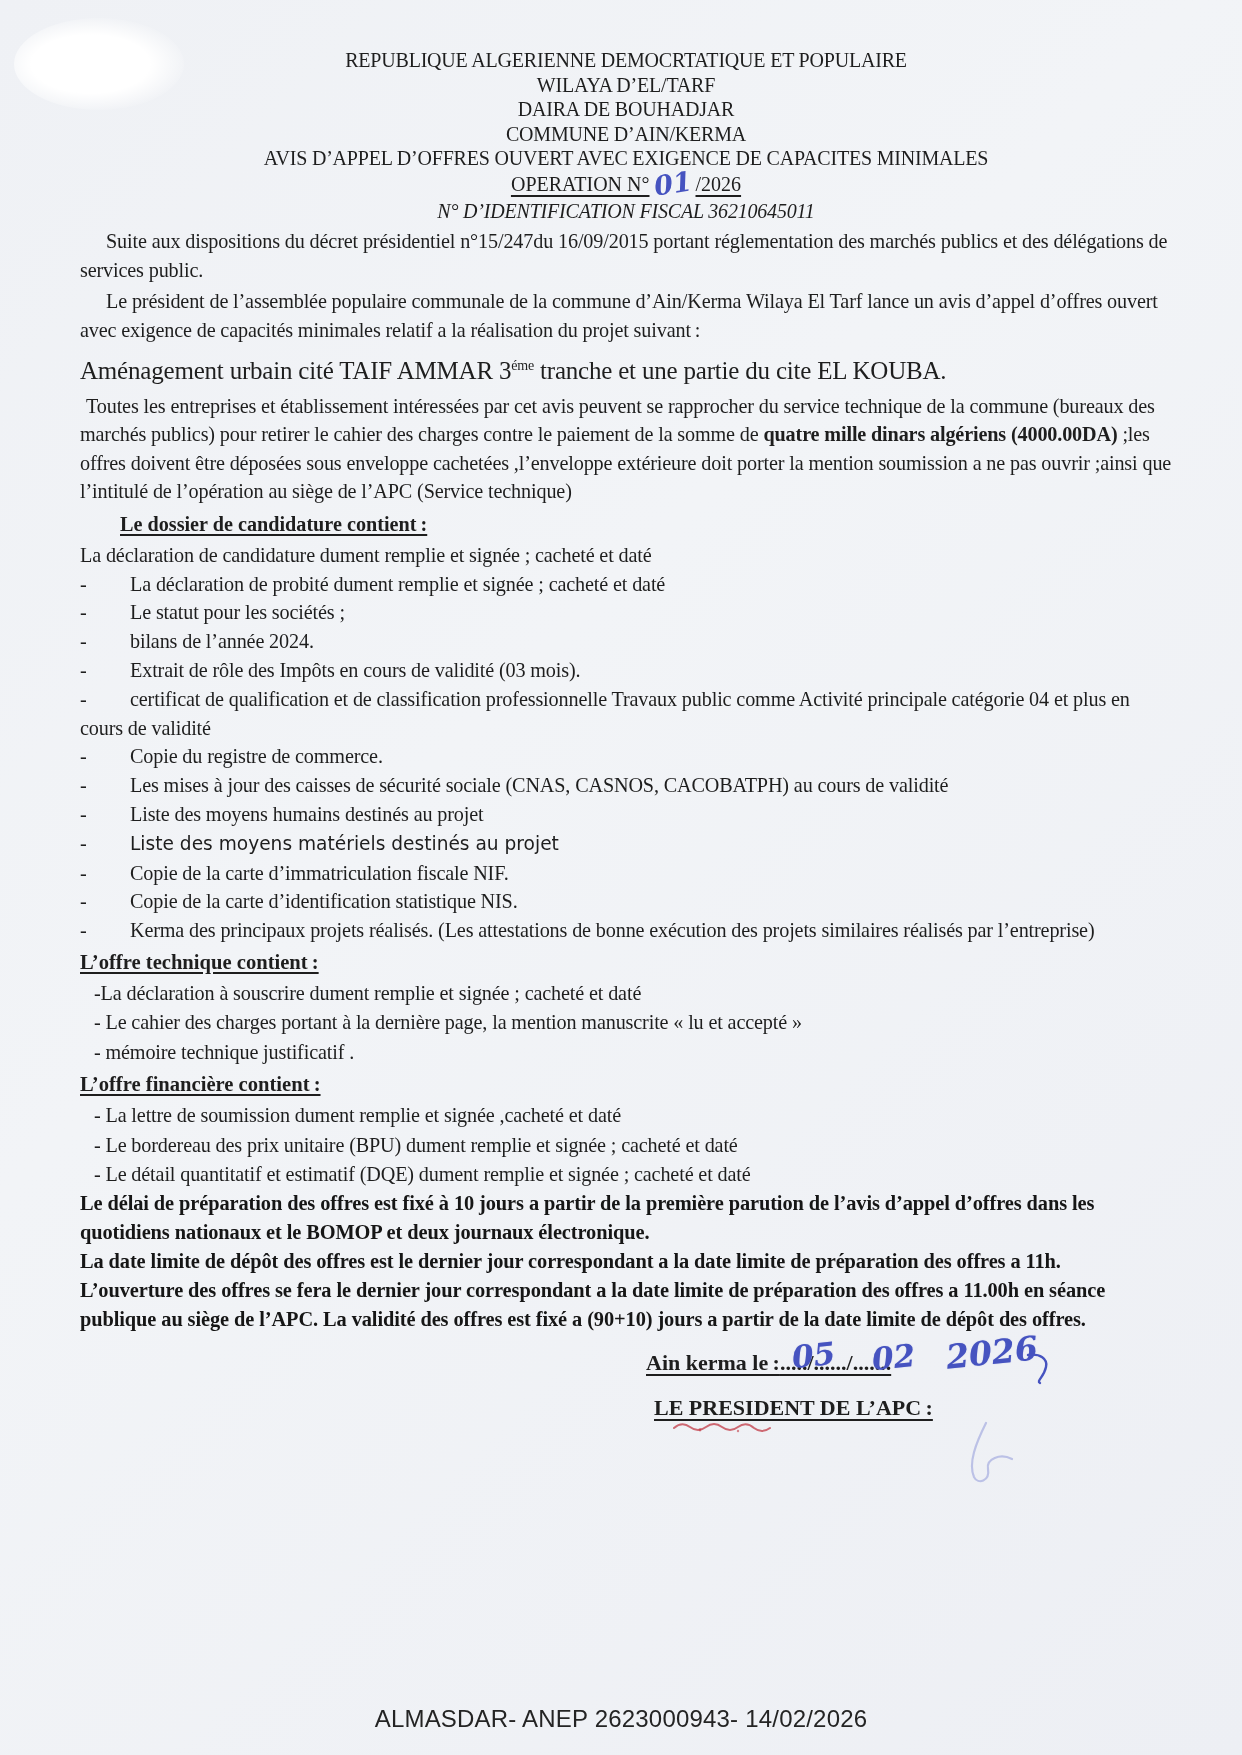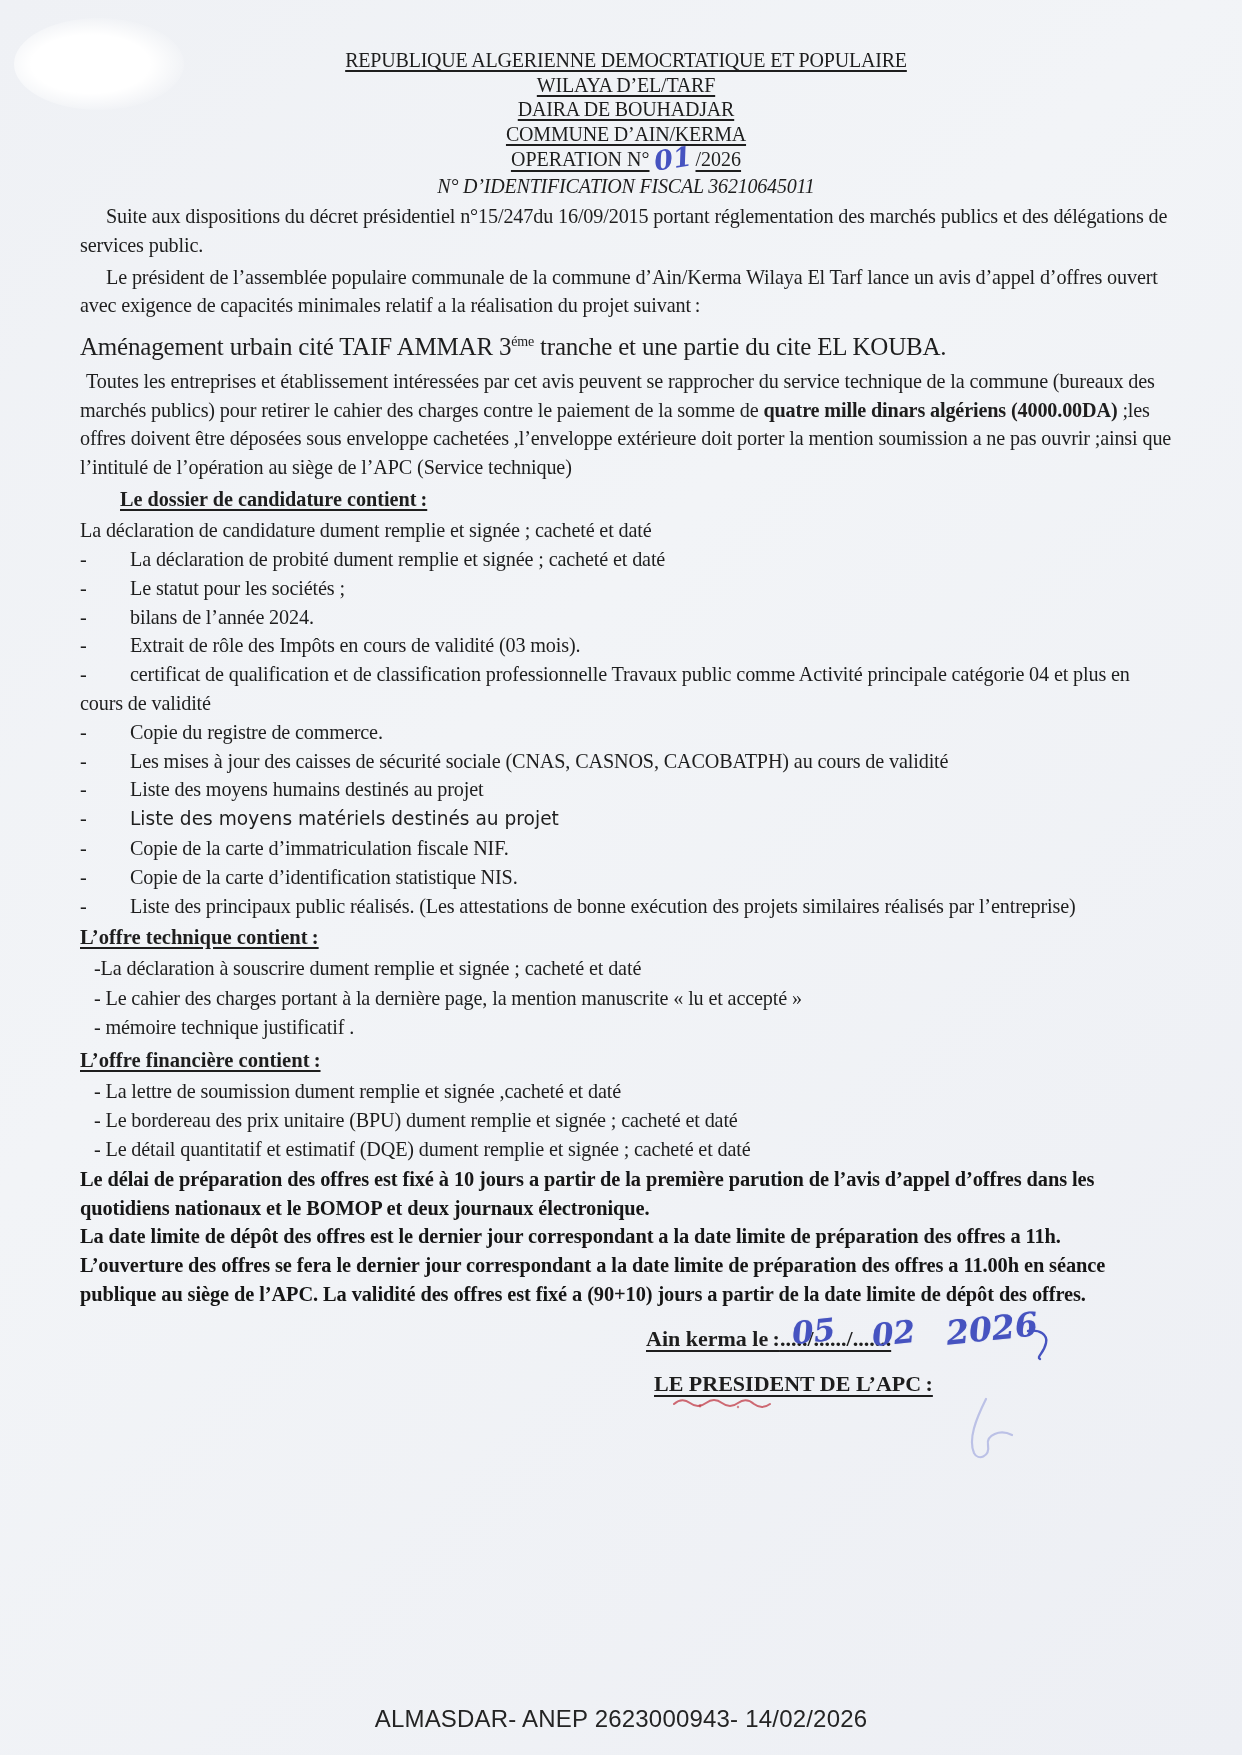--- a/index.html
+++ b/index.html
@@ -13,21 +13,21 @@
   }
   .blob{
     position:absolute;left:14px;top:18px;width:170px;height:92px;
     background:radial-gradient(ellipse at 45% 50%, #ffffff 45%, rgba(255,255,255,0) 75%);
     border-radius:50%;
   }
   .content{position:absolute;left:80px;right:70px;top:48px;}
   
   .hdr{text-align:center;}
   .hline{font-size:20px;line-height:24.6px;letter-spacing:-0.2px;white-space:nowrap;}
-  .hline.u{text-decoration:underline;text-underline-offset:3px;}
+  .hline.u{text-underline-offset:3px;}
   .op-line{font-size:20px;line-height:27px;}
   .op-underline{text-decoration:underline;text-underline-offset:4px;}
   .hand{
     font-family:"DejaVu Serif", serif;font-style:italic;
     color:#4653c0;
   }
   .hand-op{
     display:inline-block;font-size:27px;line-height:20px;
     transform:rotate(-9deg);margin:0 3px;position:relative;top:2px;width:40px;
     font-weight:bold;
@@ -77,20 +77,21 @@
 <div class="page">
   <div class="blob"></div>
 
   <div class="content">
 
     <div class="hdr">
       <div class="hline u">REPUBLIQUE ALGERIENNE DEMOCRTATIQUE ET POPULAIRE</div>
       <div class="hline u">WILAYA D’EL/TARF</div>
       <div class="hline u">DAIRA DE BOUHADJAR</div>
       <div class="hline u">COMMUNE D’AIN/KERMA</div>
+      <div class="hline u">AVIS D’APPEL D’OFFRES  OUVERT AVEC EXIGENCE DE CAPACITES MINIMALES</div>
       <div class="op-line">
         <span class="op-underline"><span>OPERATION N°</span><span class="hand hand-op">01</span><span>/2026</span></span>
       </div>
       <div class="hline fiscal">N° D’IDENTIFICATION FISCAL 36210645011</div>
     </div>
 
     <p class="body ind">Suite aux dispositions du décret présidentiel n°15/247du 16/09/2015 portant réglementation  des marchés publics et des  délégations de services public.</p>
     <p class="body ind">Le président de l’assemblée populaire communale de la commune d’Ain/Kerma Wilaya El Tarf  lance un avis d’appel d’offres ouvert avec exigence de capacités minimales relatif  a la réalisation du projet suivant :</p>
 
     <p class="title"><span>Aménagement urbain cité TAIF AMMAR 3</span><sup>éme</sup><span> tranche et une partie du cite EL KOUBA.</span></p>
@@ -104,21 +105,21 @@
     <p class="c-item"><span class="dash">-</span><span>Le statut pour les sociétés ;</span></p>
     <p class="c-item"><span class="dash">-</span><span>bilans  de l’année 2024.</span></p>
     <p class="c-item"><span class="dash">-</span><span>Extrait de rôle des Impôts en cours de validité (03 mois).</span></p>
     <p class="c-item"><span class="dash">-</span><span>certificat de qualification et de classification professionnelle Travaux public comme Activité principale catégorie 04 et plus en cours de validité</span></p>
     <p class="c-item"><span class="dash">-</span><span>Copie du registre de commerce.</span></p>
     <p class="c-item"><span class="dash">-</span><span>Les mises à jour des caisses de sécurité sociale (CNAS, CASNOS, CACOBATPH) au cours de validité</span></p>
     <p class="c-item"><span class="dash">-</span><span>Liste des moyens humains destinés au projet</span></p>
     <p class="c-item"><span class="dash">-</span><span class="alt-font">Liste des moyens matériels destinés au projet</span></p>
     <p class="c-item"><span class="dash">-</span><span>Copie de la carte d’immatriculation fiscale NIF.</span></p>
     <p class="c-item"><span class="dash">-</span><span>Copie de la carte d’identification statistique NIS.</span></p>
-    <p class="c-item"><span class="dash">-</span><span>Liste des principaux public réalisés. (Les attestations de bonne exécution des projets similaires  réalisés par l’entreprise)</span></p>
+    <p class="c-item"><span class="dash">-</span><span>Kerma des principaux projets réalisés. (Les attestations de bonne exécution des projets similaires  réalisés par l’entreprise)</span></p>
 
     <p class="sec-h2">L’offre technique contient :</p>
     <p class="t-item">-La déclaration à souscrire dument remplie et signée ; cacheté et  daté</p>
     <p class="t-item">- Le cahier des charges portant à la dernière page, la mention manuscrite « lu et accepté »</p>
     <p class="t-item">- mémoire technique justificatif .</p>
 
     <p class="sec-h2">L’offre financière contient :</p>
     <p class="t-item">- La lettre de soumission dument  remplie et signée ,cacheté et  daté</p>
     <p class="t-item">- Le bordereau des prix unitaire (BPU) dument remplie  et signée ; cacheté et  daté</p>
     <p class="t-item">- Le détail quantitatif et estimatif (DQE) dument remplie et signée ; cacheté et  daté</p>

